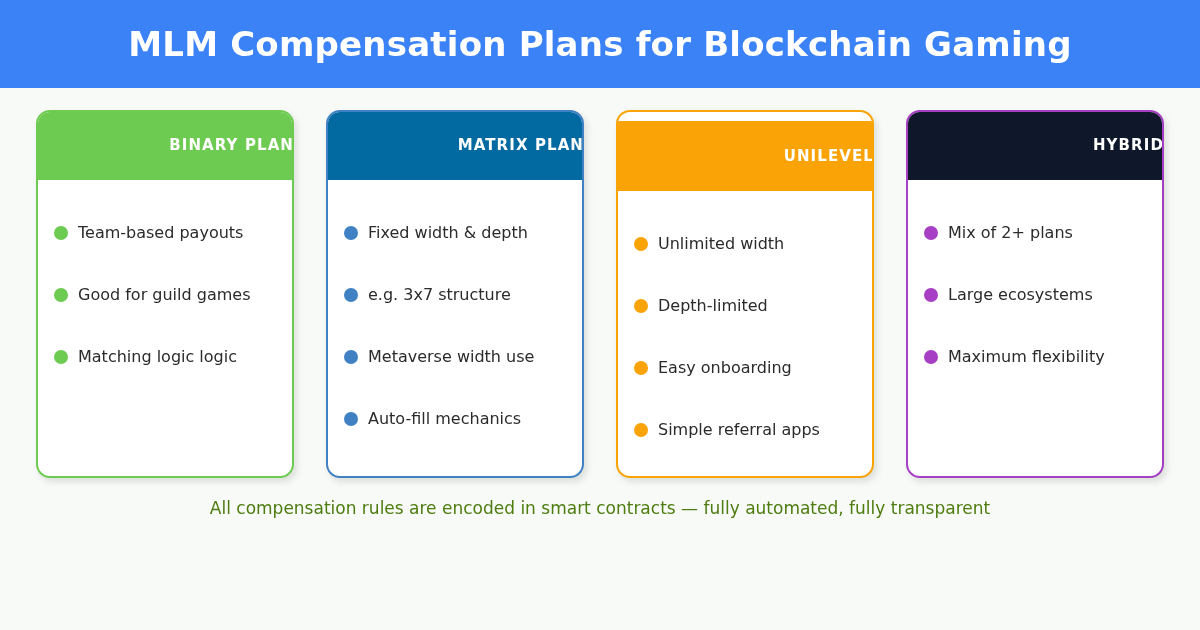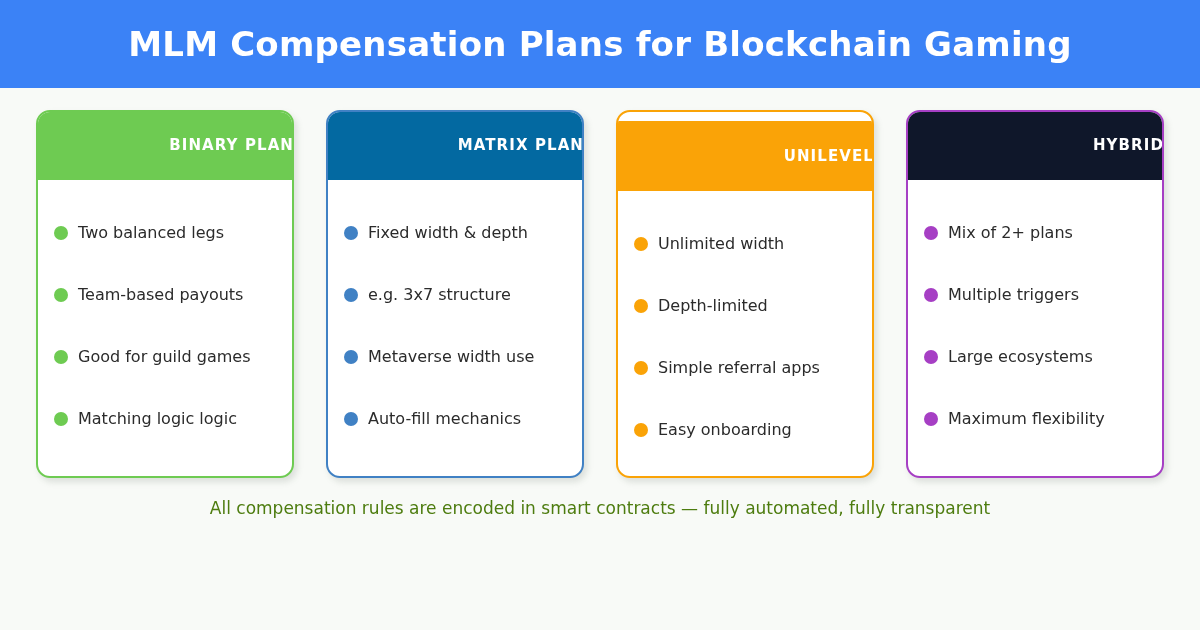--- a/index.html
+++ b/index.html
@@ -126,24 +126,20 @@
   </div>
 
   <div class="cards">
       <div class="card" style="border-color: rgb(110, 203, 82);">
         <div class="card-header" style="background: rgb(110, 203, 82);">
           <div class="card-header-label">BINARY PLAN</div>
         </div>
         <div class="card-body">
           <div class="bullet-row">
             <span class="bullet-dot" style="background: rgb(110, 203, 82);"></span>
-            <span class="bullet-text">Two balanced legs</span>
-          </div>
-          <div class="bullet-row">
-            <span class="bullet-dot" style="background: rgb(110, 203, 82);"></span>
             <span class="bullet-text">Team-based payouts</span>
           </div>
           <div class="bullet-row">
             <span class="bullet-dot" style="background: rgb(110, 203, 82);"></span>
             <span class="bullet-text">Good for guild games</span>
           </div>
           <div class="bullet-row">
             <span class="bullet-dot" style="background: rgb(110, 203, 82);"></span>
             <span class="bullet-text">Matching logic logic</span>
           </div>
@@ -180,43 +176,39 @@
           <div class="bullet-row">
             <span class="bullet-dot" style="background: rgb(250, 163, 7);"></span>
             <span class="bullet-text">Unlimited width</span>
           </div>
           <div class="bullet-row">
             <span class="bullet-dot" style="background: rgb(250, 163, 7);"></span>
             <span class="bullet-text">Depth-limited</span>
           </div>
           <div class="bullet-row">
             <span class="bullet-dot" style="background: rgb(250, 163, 7);"></span>
+            <span class="bullet-text">Easy onboarding</span>
+          </div>
+          <div class="bullet-row">
+            <span class="bullet-dot" style="background: rgb(250, 163, 7);"></span>
             <span class="bullet-text">Simple referral apps</span>
-          </div>
-          <div class="bullet-row">
-            <span class="bullet-dot" style="background: rgb(250, 163, 7);"></span>
-            <span class="bullet-text">Easy onboarding</span>
           </div>
         </div>
       </div>
       <div class="card" style="border-color: rgb(166, 63, 196);">
         <div class="card-header" style="background: #0f172a;">
           <div class="card-header-label">HYBRID</div>
         </div>
         <div class="card-body">
           <div class="bullet-row">
             <span class="bullet-dot" style="background: rgb(166, 63, 196);"></span>
             <span class="bullet-text">Mix of 2+ plans</span>
           </div>
           <div class="bullet-row">
             <span class="bullet-dot" style="background: rgb(166, 63, 196);"></span>
-            <span class="bullet-text">Multiple triggers</span>
-          </div>
-          <div class="bullet-row">
-            <span class="bullet-dot" style="background: rgb(166, 63, 196);"></span>
             <span class="bullet-text">Large ecosystems</span>
           </div>
           <div class="bullet-row">
             <span class="bullet-dot" style="background: rgb(166, 63, 196);"></span>
             <span class="bullet-text">Maximum flexibility</span>
           </div>
         </div>
       </div>
     </div>
 

